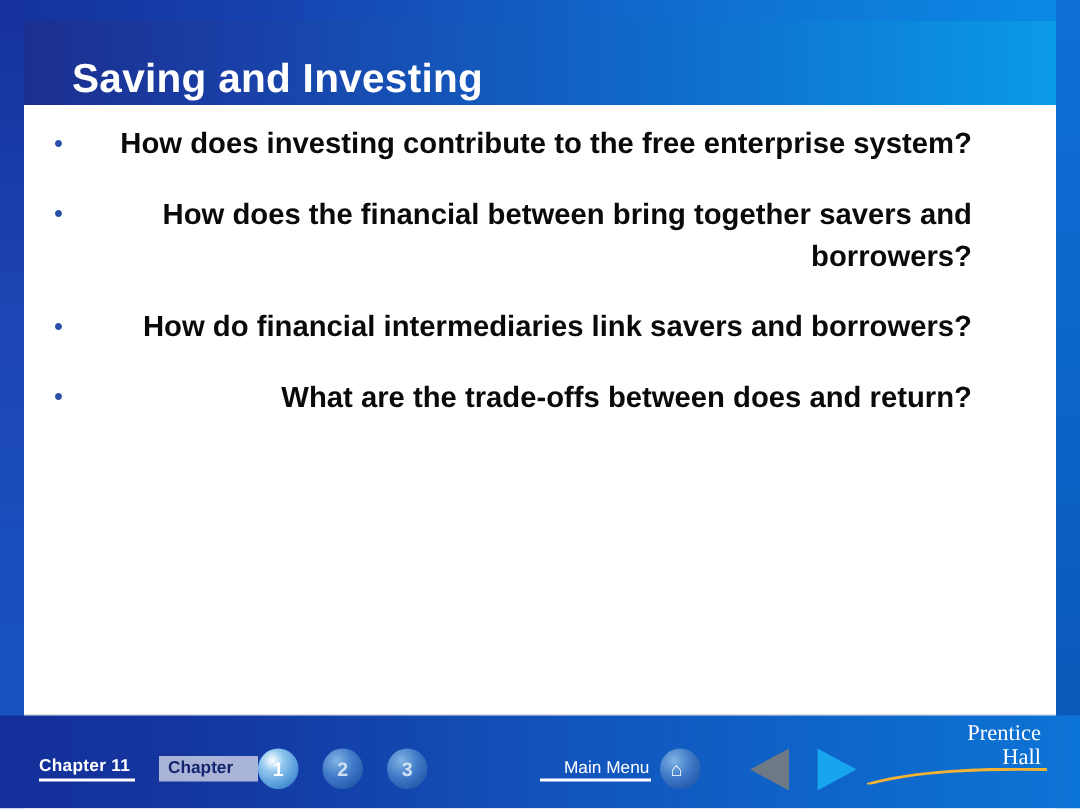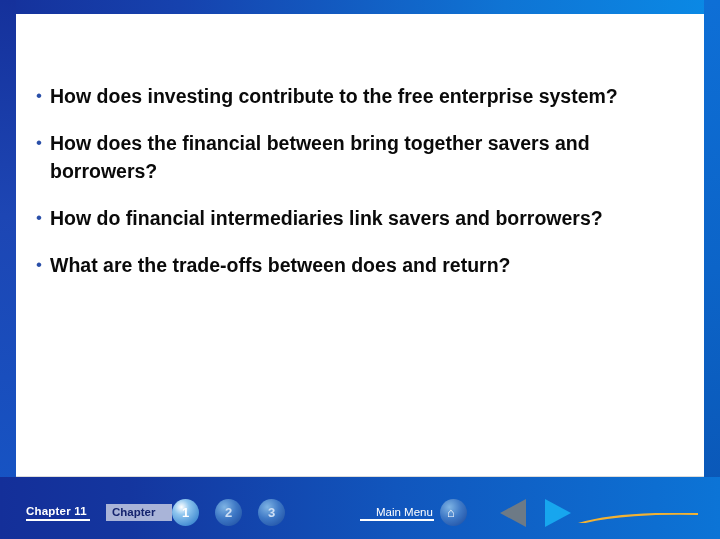--- a/index.html
+++ b/index.html
@@ -88,20 +88,21 @@
     padding-left: 12px;
     box-sizing: border-box;
   }
   .bullet-text {
     flex: 1 1 auto;
     font-size: 19.5px;
     font-weight: bold;
     color: #0a0a0a;
     line-height: 28px;
     padding-right: 48px;
+    text-align: right;
   }
   
   .footer-rule {
     position: absolute;
     left: 16px;
     bottom: 62px;
     width: 688px;
     height: 1px;
     background: #dcdcdc;
   }
@@ -232,20 +233,23 @@
 </style>
 </head>
 <body>
 
 <div class="slide">
 
   <div class="frame-top"></div>
   <div class="frame-left"></div>
   <div class="frame-right"></div>
 
+  <div class="title-band">
+    <div class="title-text">Saving and Investing</div>
+  </div>
 
   <div class="body">
     <div class="bullets">
 
       <div class="bullet">
         <span class="bullet-dot">•</span>
         <span class="bullet-text">How does investing contribute to the free enterprise system?</span>
       </div>
 
       <div class="bullet">
@@ -282,20 +286,24 @@
 
     <div class="main-menu">Main Menu</div>
     <div class="main-menu-underline"></div>
 
     <div class="home-badge"></div>
     <div class="home-glyph">⌂</div>
 
     <div class="arrow-left"></div>
     <div class="arrow-right"></div>
 
+    <div class="brand">
+      <div class="brand-line1">Prentice</div>
+      <div class="brand-line2">Hall</div>
+    </div>
     <div class="brand-swoosh">
       <svg width="120" height="12" viewBox="0 0 120 12">
         <path d="M0 11 C30 2, 80 0, 120 1" stroke="#f2b233" stroke-width="2" fill="none"></path>
       </svg>
     </div>
 
   </div>
 
 </div>
 

